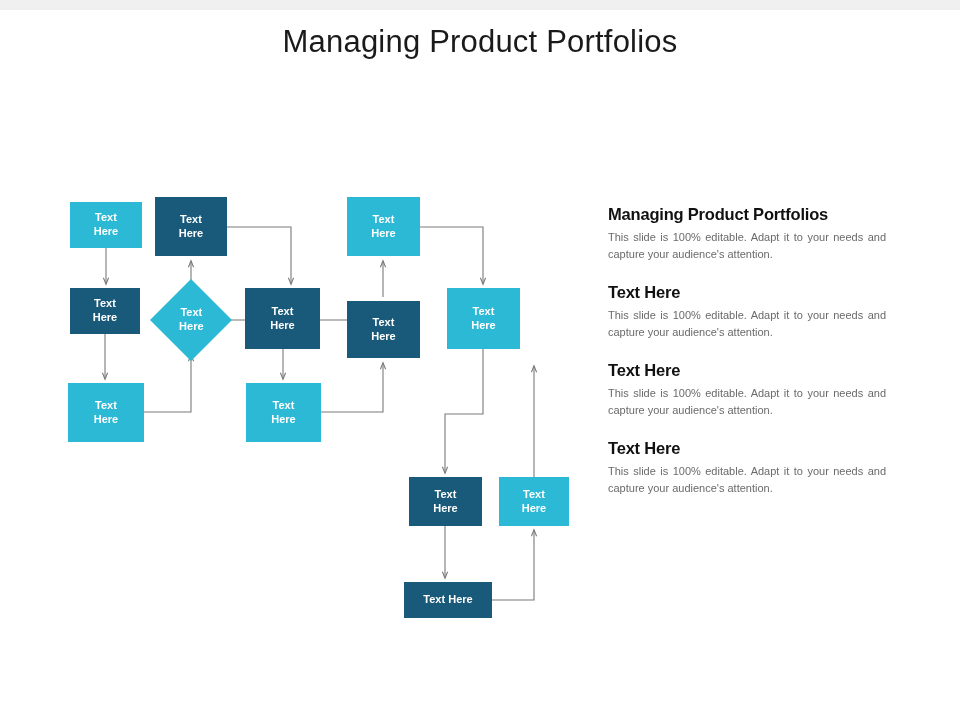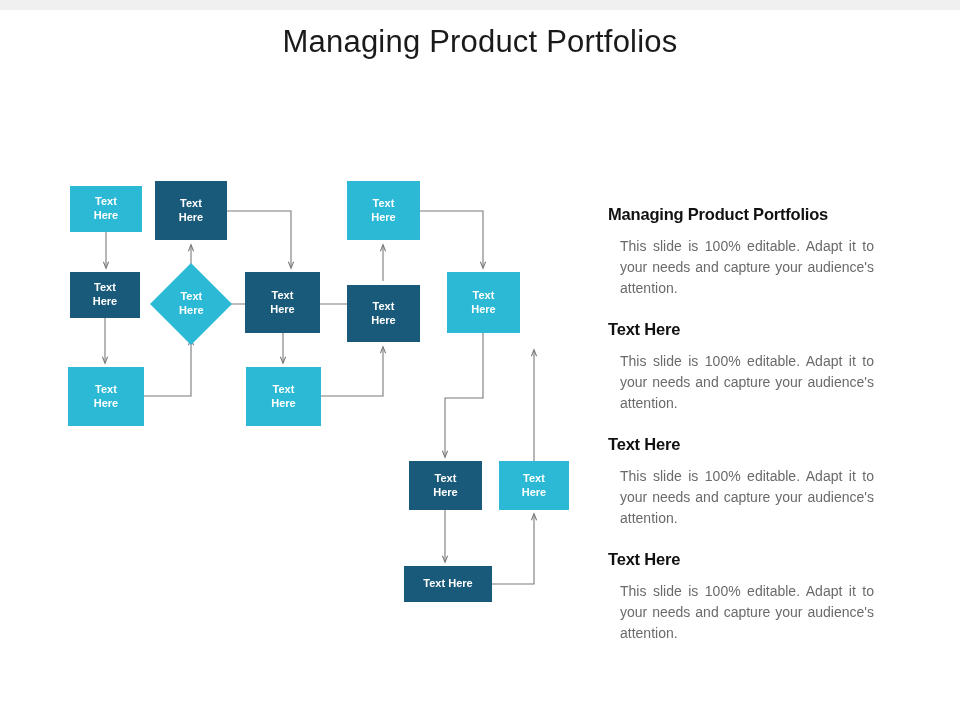--- a/index.html
+++ b/index.html
@@ -27,21 +27,21 @@
     text-align: center;
     font-size: 31px;
     font-weight: 400;
     color: #1a1a1a;
     letter-spacing: 0.2px;
   }
 
   
   #diagram {
     position: absolute;
-    left: 0; top: 0;
+    left: 0; top: 16px;
     width: 600px; height: 696px;
   }
   #connectors {
     position: absolute;
     left: 0; top: 0;
     width: 600px; height: 720px;
   }
   .node {
     position: absolute;
     display: flex;
@@ -87,24 +87,24 @@
   .section { margin-bottom: 21px; }
   .section:last-child { margin-bottom: 0; }
   .sec-head {
     font-size: 16.5px;
     font-weight: bold;
     color: #111111;
     margin: 0 0 5px 0;
     letter-spacing: -0.2px;
   }
   .sec-body {
-    font-size: 14px;
+    font-size: 11px;
     color: #6a6a6a;
     line-height: 1.5;
-    margin: 12px;
+    margin: 0;
     text-align: justify;
   }
 </style>
 </head>
 <body>
 
 <div id="topbar"></div>
 
 <div id="slide-title">Managing Product Portfolios</div>
 

